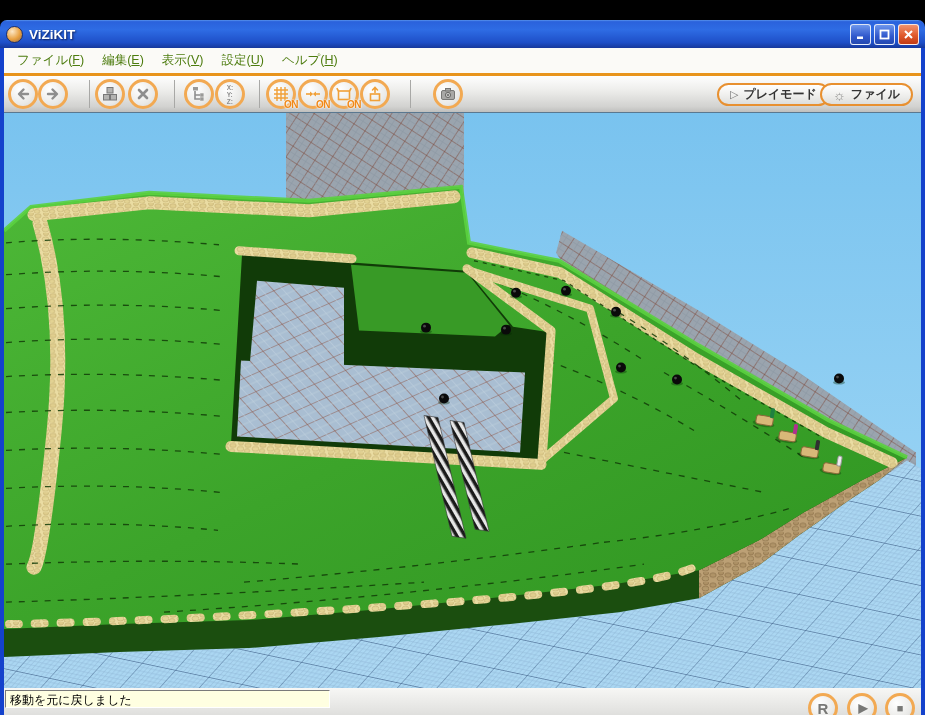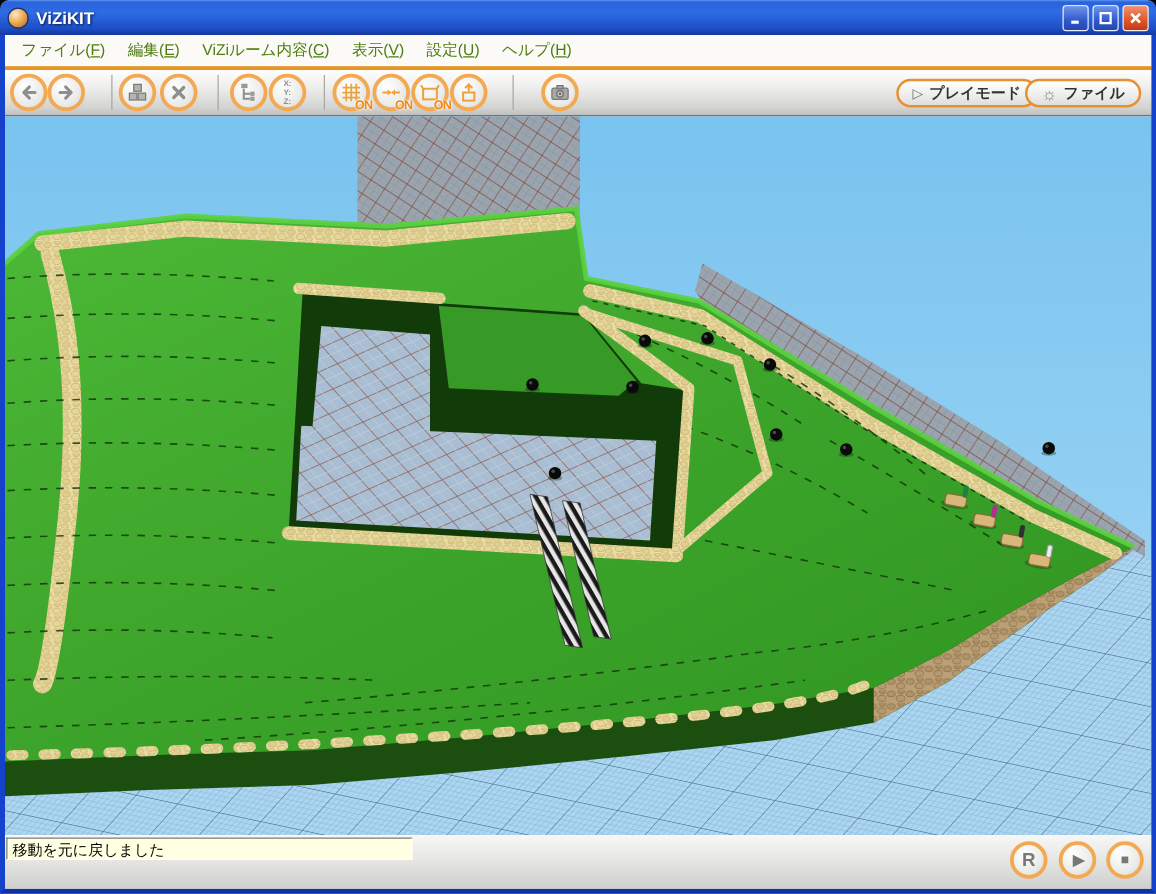--- a/index.html
+++ b/index.html
@@ -1,18 +1,18 @@
 <!DOCTYPE html>
 <html><head>
 <meta charset="utf-8">
 <style>
   * { margin:0; padding:0; box-sizing:border-box; }
   html,body { width:925px; height:715px; overflow:hidden; background:#000; }
   body { font-family:"Liberation Sans", sans-serif; }
-  .window { position:relative; width:925px; height:545px; }
+  .window { position:relative; width:925px; height:545px;margin-top:20px; }
 
   
   .titlebar{
     position:absolute; top:0; left:0; width:925px; height:28px;
     border-radius:7px 7px 0 0;
     background:linear-gradient(180deg,#5A94EC 0%,#2A62DC 6%,#2E6CE4 35%,#1E4FC8 80%,#16389C 100%);
     display:flex; align-items:center; padding:0 6px;
   }
   .app-icon{ width:17px; height:17px; border-radius:50%;
     background:radial-gradient(circle at 35% 30%, #FCE8C8, #E8A040 55%, #8A6A50 100%);
@@ -94,21 +94,20 @@
           <path d="M2 2 L9 9 M9 2 L2 9" stroke="#fff" stroke-width="2"></path>
         </svg>
     </div>
   </div>
 
   <div class="frame">
 
     <div class="menubar">
       <div class="menu-item"><span>ファイル(</span><span class="mn">F</span><span>)</span></div>
       <div class="menu-item"><span>編集(</span><span class="mn">E</span><span>)</span></div>
-      <div class="menu-item"><span>ViZiルーム内容(</span><span class="mn">C</span><span>)</span></div>
       <div class="menu-item"><span>表示(</span><span class="mn">V</span><span>)</span></div>
       <div class="menu-item"><span>設定(</span><span class="mn">U</span><span>)</span></div>
       <div class="menu-item"><span>ヘルプ(</span><span class="mn">H</span><span>)</span></div>
     </div>
 
     <div class="toolbar">
       <div class="tbtn" style="margin-left:4px">
         <svg width="18" height="18" viewBox="0 0 18 18">
             <path d="M14 9 H6 M9.5 4.5 L5 9 l4.5 4.5" stroke="#8E8E8E" stroke-width="2.4" fill="none" stroke-linecap="round" stroke-linejoin="round"></path>
           </svg>

